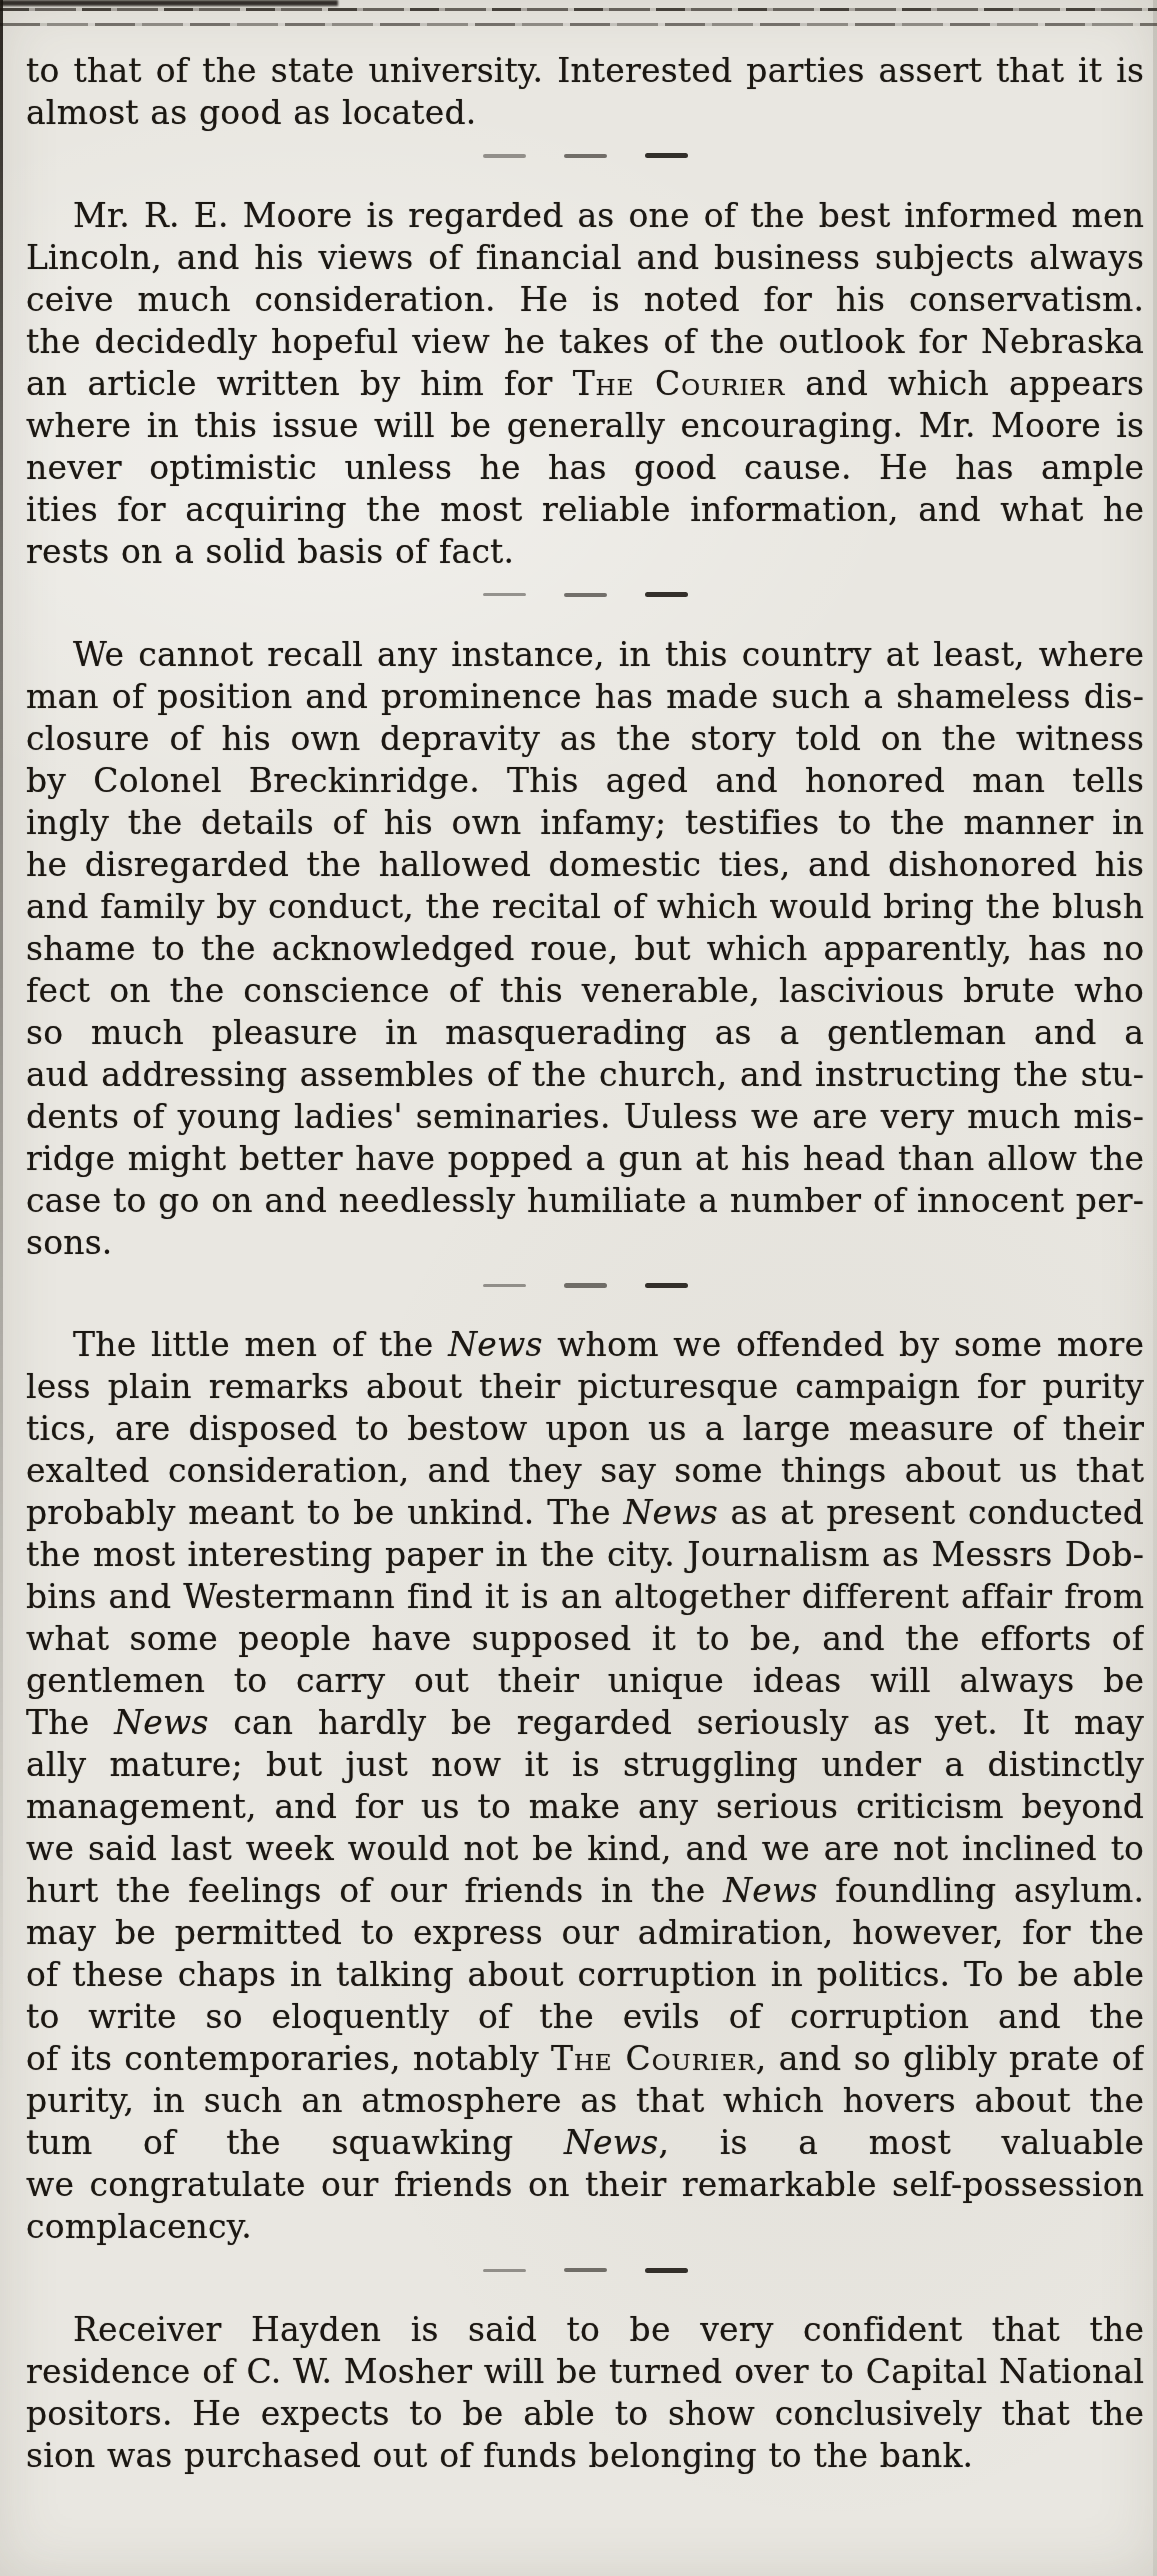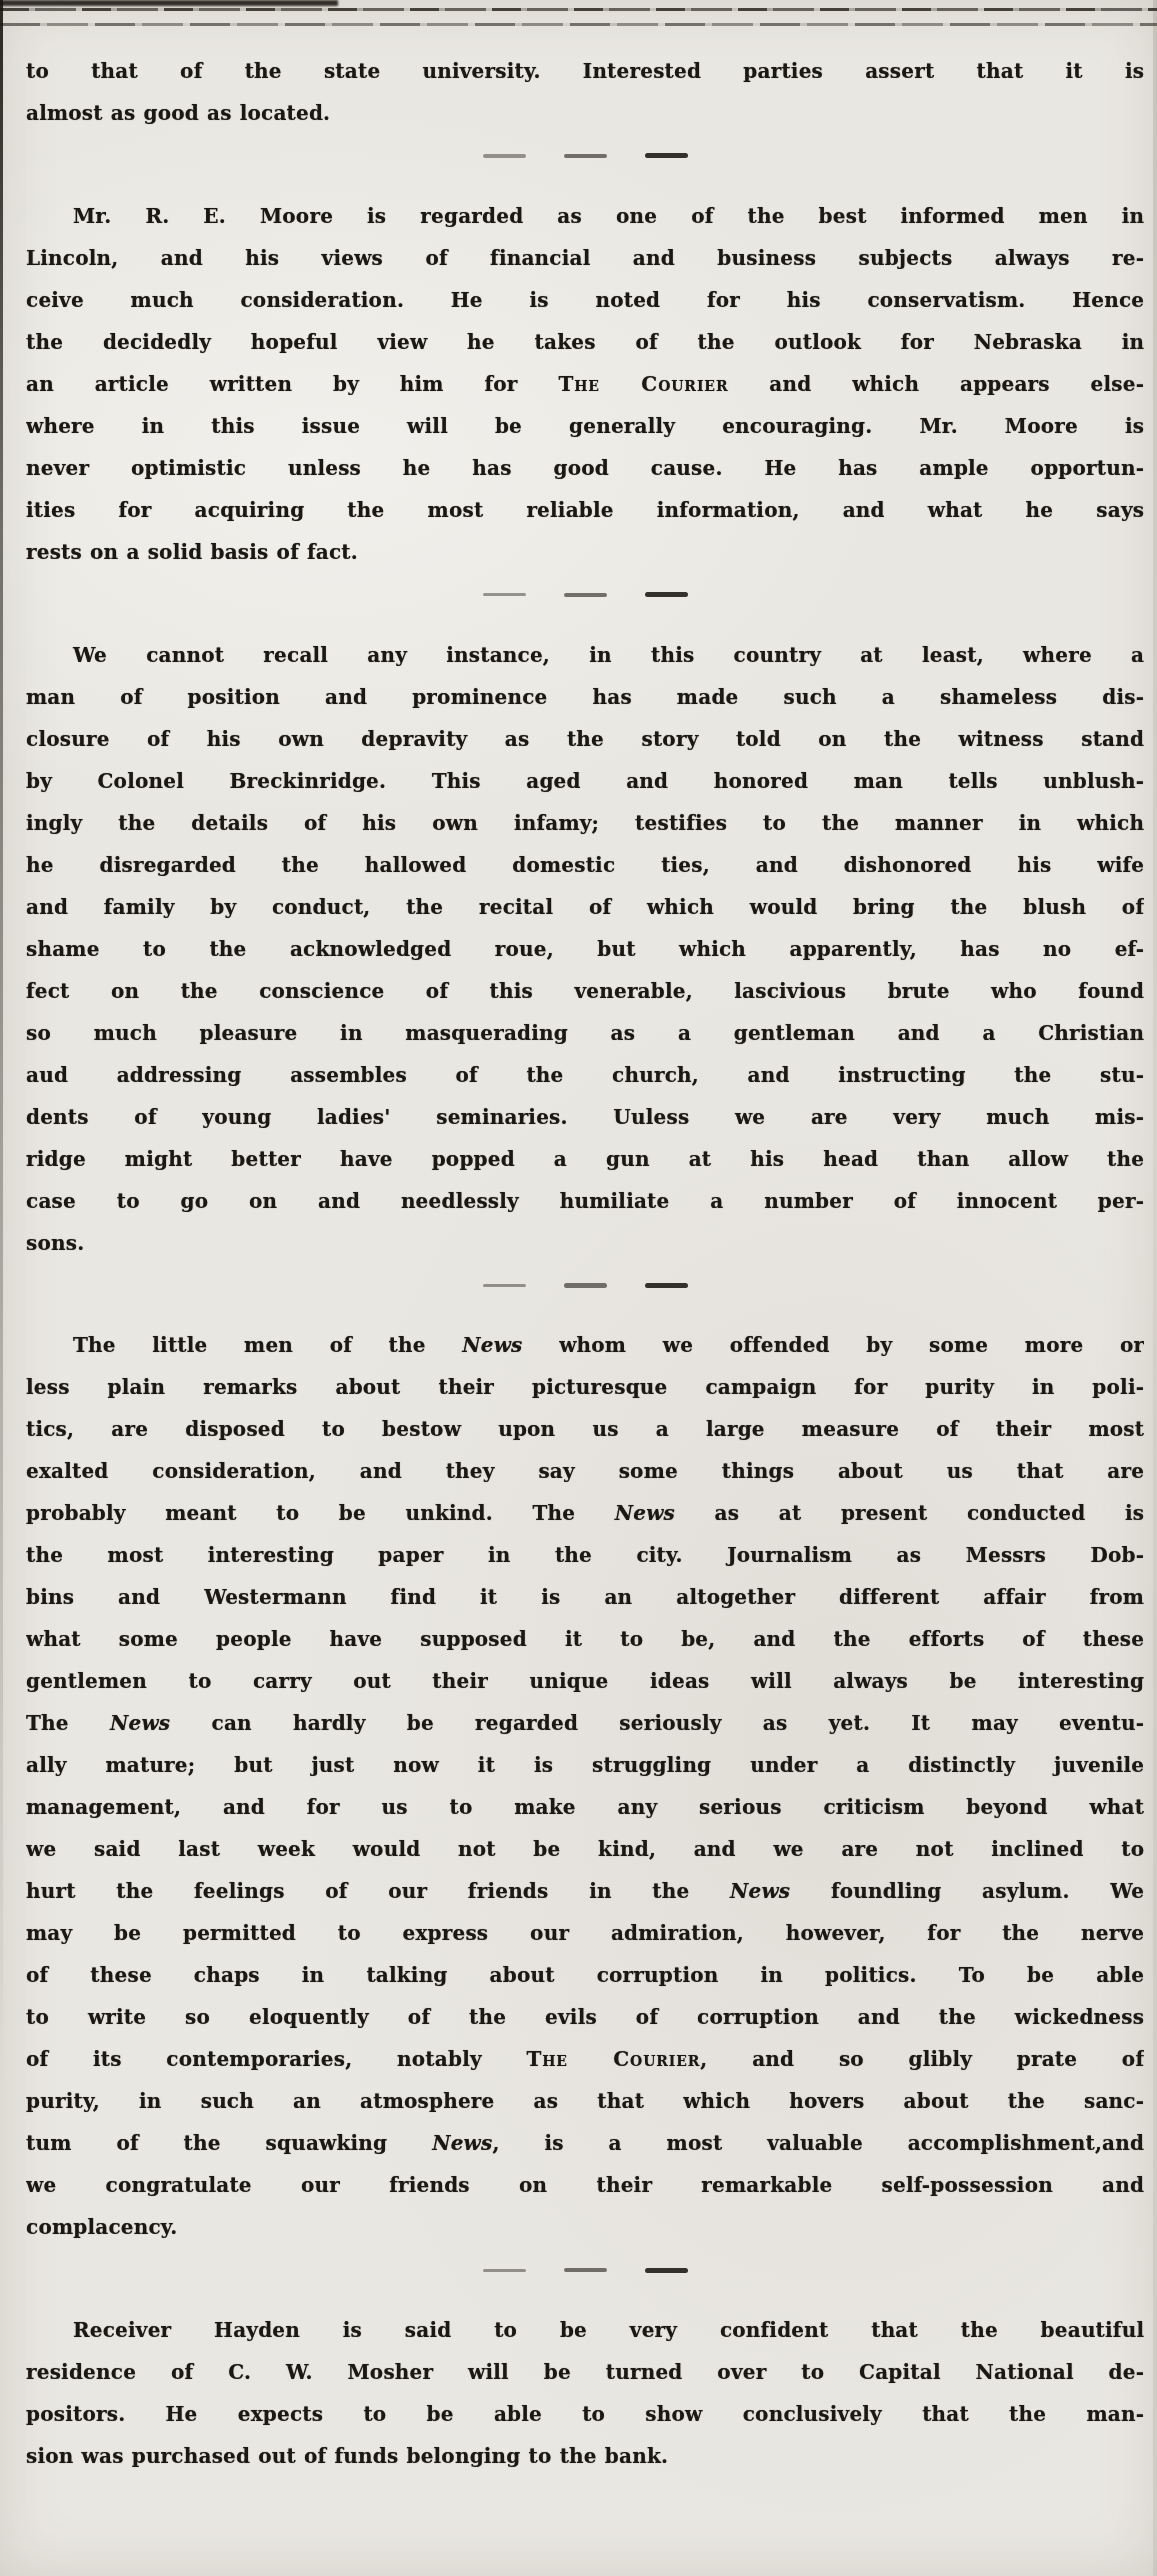--- a/index.html
+++ b/index.html
@@ -60,22 +60,22 @@
   
   .text-column {
     position: absolute;
     left: 26px; right: 13.8px; top: 50px;
     color: var(--ink, #1b1712);
   }
   .paragraph { margin: 0; }
   .line {
     height: 42px;
     line-height: 42px;
-    font-size: 20px;
-    font-weight: 700;
+    font-size: 33px;
+    font-weight: 400;
     letter-spacing: 0.2px;
     word-spacing: 0.9px;
     text-align: justify;
     overflow: hidden;
     text-shadow: 0 0 0.9px rgba(27,23,18,.55);
   }
   .line:not(.last)::after { content: ""; display: inline-block; width: 100%; height: 0; }
   .line.indent { text-indent: 47px; margin-top: 35px; }
   .it { font-style: italic; }
   .sc { font-variant: small-caps; font-variant-caps: small-caps; letter-spacing: 0.9px; }

